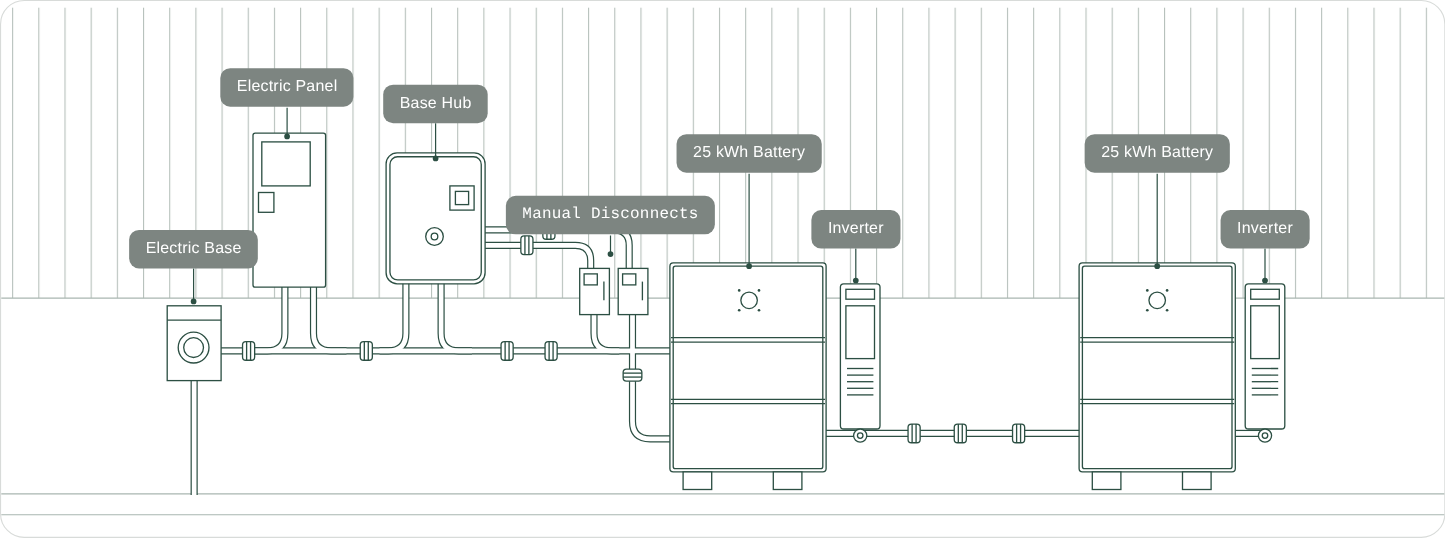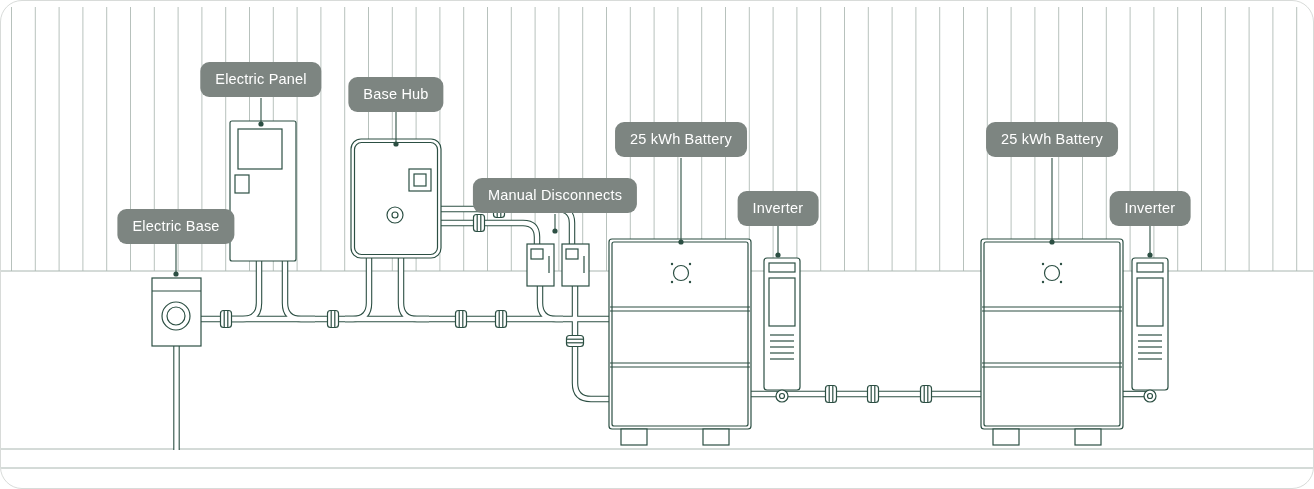--- a/index.html
+++ b/index.html
@@ -250,19 +250,19 @@
       <line x1="1051" y1="157" x2="1051" y2="239" class="ldr"></line>
         <circle cx="1051" cy="241" r="2.6" class="dot"></circle>
       <line x1="1149" y1="225" x2="1149" y2="252" class="ldr"></line>
         <circle cx="1149" cy="254" r="2.6" class="dot"></circle>
     </g>
   </svg>
 
   <div class="label" style="left:260px;  top:61px;">Electric Panel</div>
   <div class="label" style="left:395px;  top:76px;">Base Hub</div>
   <div class="label" style="left:175px;  top:208px;">Electric Base</div>
-  <div class="label" style="left:554px;  top:177px;">Manual Disconnects</div>
+  <div class="label" style="left:554px;  top:177px;font-family:Liberation Mono, monospace;">Manual Disconnects</div>
   <div class="label" style="left:680px;  top:121px;">25 kWh Battery</div>
   <div class="label" style="left:777px;  top:190px;">Inverter</div>
   <div class="label" style="left:1051px; top:121px;">25 kWh Battery</div>
   <div class="label" style="left:1149px; top:190px;">Inverter</div>
 
 </div>
 
 </body></html>

